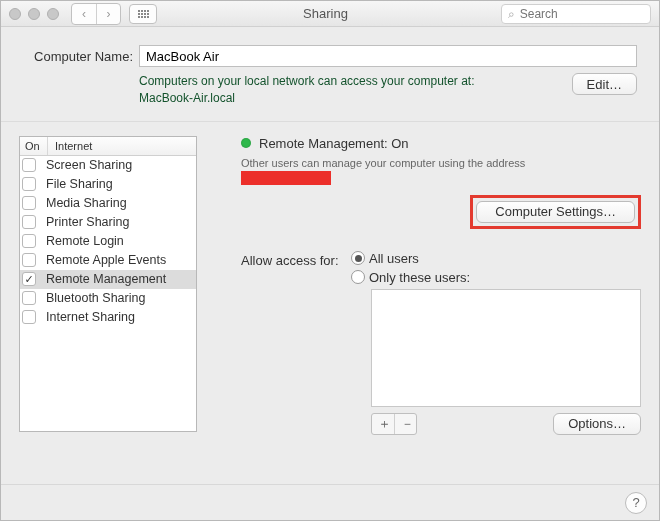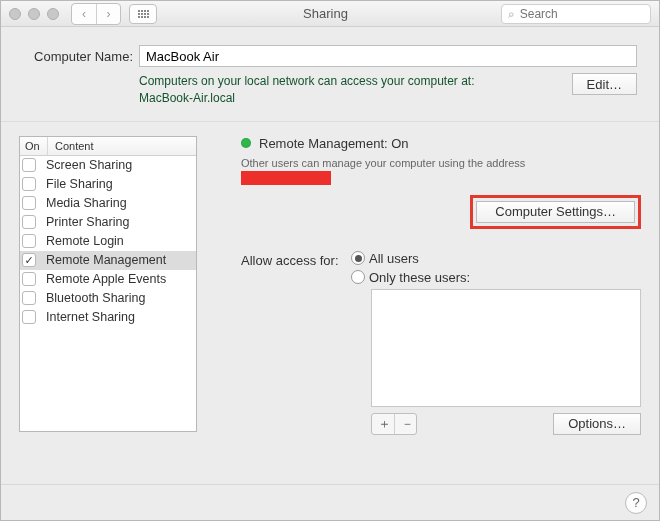--- a/index.html
+++ b/index.html
@@ -100,21 +100,21 @@
     padding: 2px 6px;
     font-size: 13px;
   }
   .subrow {
     display: flex;
     margin-left: 116px;
   }
   .subrow .hint { color: #14532d; font-size: 12px; flex: 1; line-height: 1.4; }
   .btn {
     border: 1px solid #bcbcbc;
-    border-radius: 0;
+    border-radius: 6px;
     background: linear-gradient(#fefefe,#f0f0f0);
     height: 22px;
     padding: 0 14px;
     font-size: 13px;
     display: inline-flex; align-items: center; justify-content: center;
     white-space: nowrap;
   }
   .main {
     flex: 1;
     display: flex;
@@ -267,21 +267,21 @@
         <span>MacBook-Air.local</span>
       </div>
       <div class="btn">Edit…</div>
     </div>
   </div>
 
   <div class="main">
     <div class="table">
       <div class="thead">
         <div class="c1">On</div>
-        <div class="c2">Content</div>
+        <div class="c2">Internet</div>
       </div>
       <div id="service-rows">
           <div class="trow">
             <div class="chk"></div>
             <div class="label">Screen Sharing</div>
           </div>
           <div class="trow">
             <div class="chk"></div>
             <div class="label">File Sharing</div>
           </div>
@@ -289,28 +289,28 @@
             <div class="chk"></div>
             <div class="label">Media Sharing</div>
           </div>
           <div class="trow">
             <div class="chk"></div>
             <div class="label">Printer Sharing</div>
           </div>
           <div class="trow">
             <div class="chk"></div>
             <div class="label">Remote Login</div>
+          </div>
+          <div class="trow">
+            <div class="chk"></div>
+            <div class="label">Remote Apple Events</div>
           </div>
           <div class="trow selected">
             <div class="chk on"></div>
             <div class="label">Remote Management</div>
-          </div>
-          <div class="trow">
-            <div class="chk"></div>
-            <div class="label">Remote Apple Events</div>
           </div>
           <div class="trow">
             <div class="chk"></div>
             <div class="label">Bluetooth Sharing</div>
           </div>
           <div class="trow">
             <div class="chk"></div>
             <div class="label">Internet Sharing</div>
           </div>
         </div>

